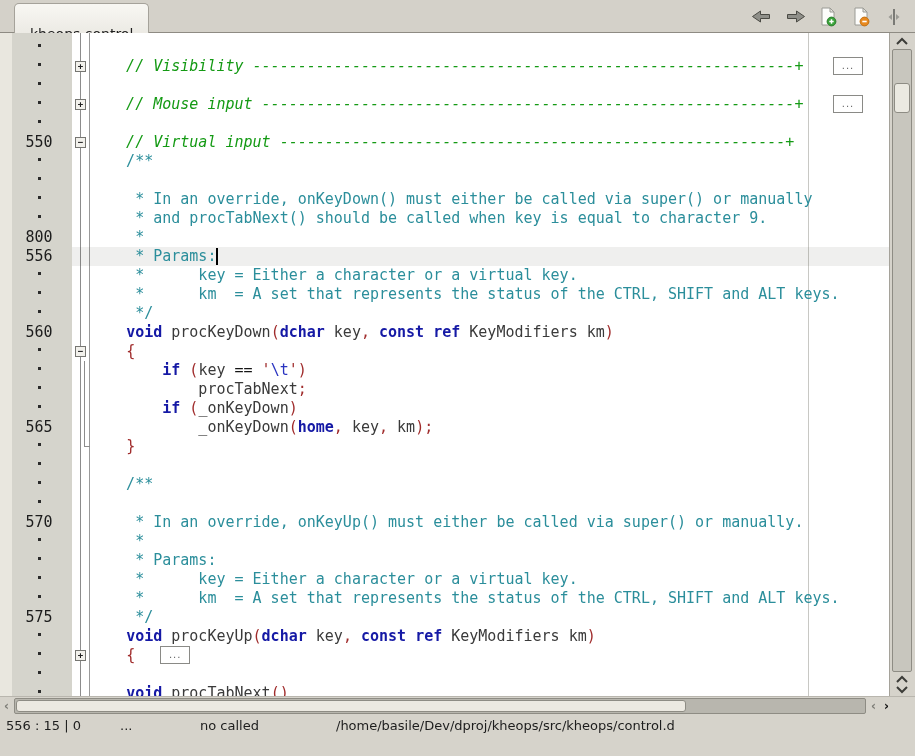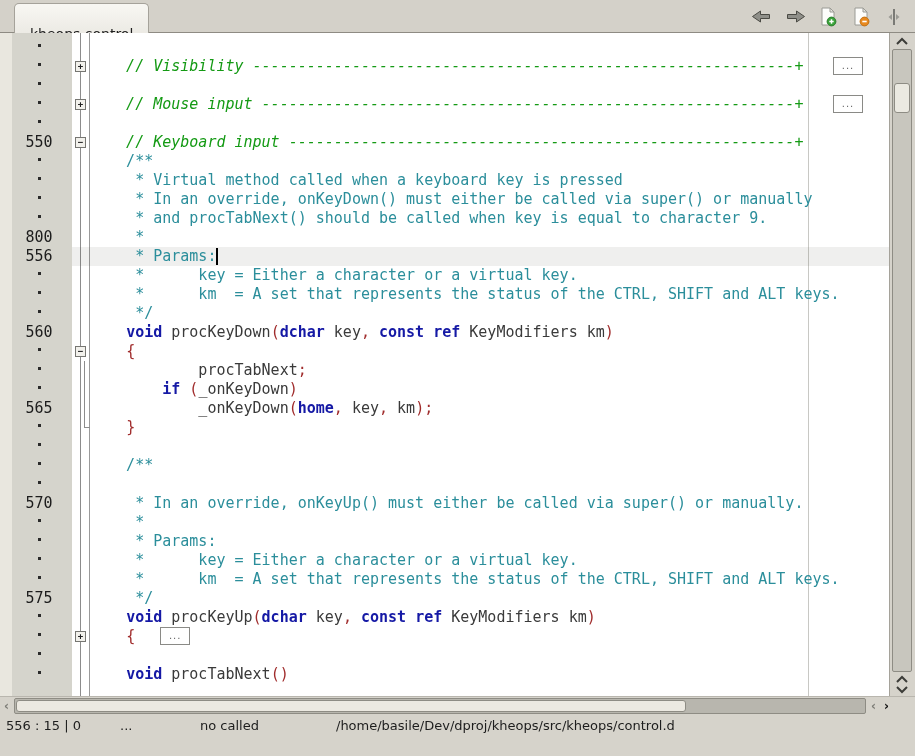--- a/index.html
+++ b/index.html
@@ -186,33 +186,32 @@
             <div class="cell-num"><span class="gdot"></span></div>
             <div class="cell-fold"></div>
             <div class="cell-code"></div>
           </div>
           <div class="row">
             <div class="cell-bm"></div>
             <div class="cell-num">550</div>
             <div class="cell-fold">
               <span class="foldbox">−</span>
             </div>
-            <div class="cell-code"><span class="tk-com">    // Keyboard input --------------------------------------------------------+</span></div>
+            <div class="cell-code"><span class="tk-com">    // Virtual input --------------------------------------------------------+</span></div>
           </div>
           <div class="row">
             <div class="cell-bm"></div>
             <div class="cell-num"><span class="gdot"></span></div>
             <div class="cell-fold"></div>
             <div class="cell-code"><span class="tk-doc">    /**</span></div>
           </div>
           <div class="row">
             <div class="cell-bm"></div>
             <div class="cell-num"><span class="gdot"></span></div>
             <div class="cell-fold"></div>
-            <div class="cell-code"><span class="tk-doc">     * Virtual method called when a keyboard key is pressed</span></div>
           </div>
           <div class="row">
             <div class="cell-bm"></div>
             <div class="cell-num"><span class="gdot"></span></div>
             <div class="cell-fold"></div>
             <div class="cell-code"><span class="tk-doc">     * In an override, onKeyDown() must either be called via super() or manually</span></div>
           </div>
           <div class="row">
             <div class="cell-bm"></div>
             <div class="cell-num"><span class="gdot"></span></div>
@@ -255,20 +254,28 @@
             <div class="cell-fold"></div>
             <div class="cell-code"><span class="tk-pln">    </span><span class="tk-kw">void</span><span class="tk-pln"> procKeyDown</span><span class="tk-pun">(</span><span class="tk-kw">dchar</span><span class="tk-pln"> key</span><span class="tk-pun">,</span><span class="tk-pln"> </span><span class="tk-kw">const</span><span class="tk-pln"> </span><span class="tk-kw">ref</span><span class="tk-pln"> KeyModifiers km</span><span class="tk-pun">)</span></div>
           </div>
           <div class="row">
             <div class="cell-bm"></div>
             <div class="cell-num"><span class="gdot"></span></div>
             <div class="cell-fold">
               <span class="foldbox">−</span>
             </div>
             <div class="cell-code"><span class="tk-pln">    </span><span class="tk-pun">{</span></div>
+          </div>
+          <div class="row">
+            <div class="cell-bm"></div>
+            <div class="cell-num"><span class="gdot"></span></div>
+            <div class="cell-fold">
+              <span class="inner-line"></span>
+            </div>
+            <div class="cell-code"><span class="tk-pln">        </span><span class="tk-kw">if</span><span class="tk-pln"> </span><span class="tk-pun">(</span><span class="tk-pln">key </span><span class="tk-op">==</span><span class="tk-pln"> </span><span class="tk-pun">'</span><span class="tk-esc">\t</span><span class="tk-pun">'</span><span class="tk-pun">)</span></div>
           </div>
           <div class="row">
             <div class="cell-bm"></div>
             <div class="cell-num"><span class="gdot"></span></div>
             <div class="cell-fold">
               <span class="inner-line"></span>
             </div>
             <div class="cell-code"><span class="tk-pln">            procTabNext</span><span class="tk-pun">;</span></div>
           </div>
           <div class="row">

